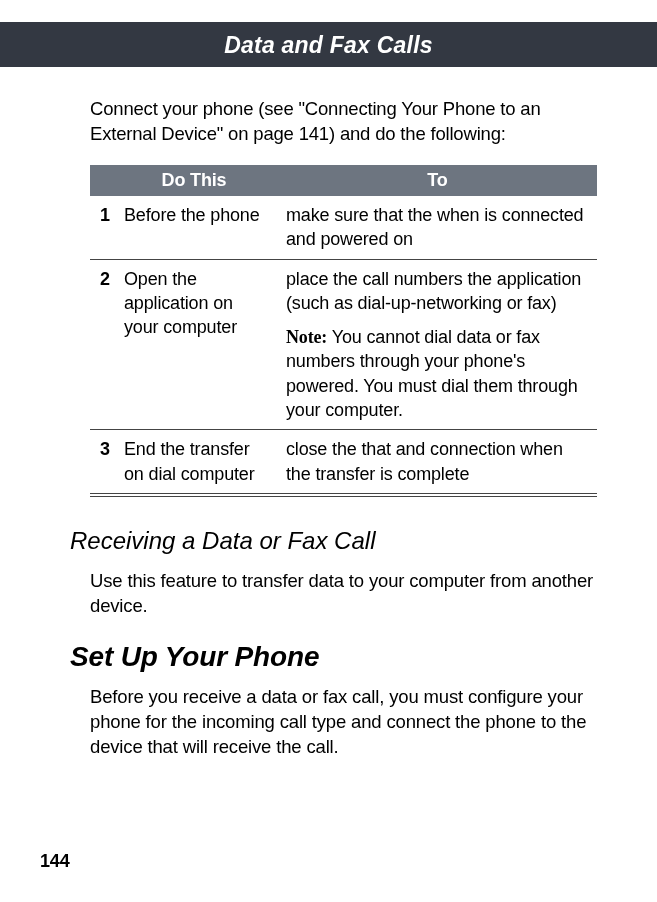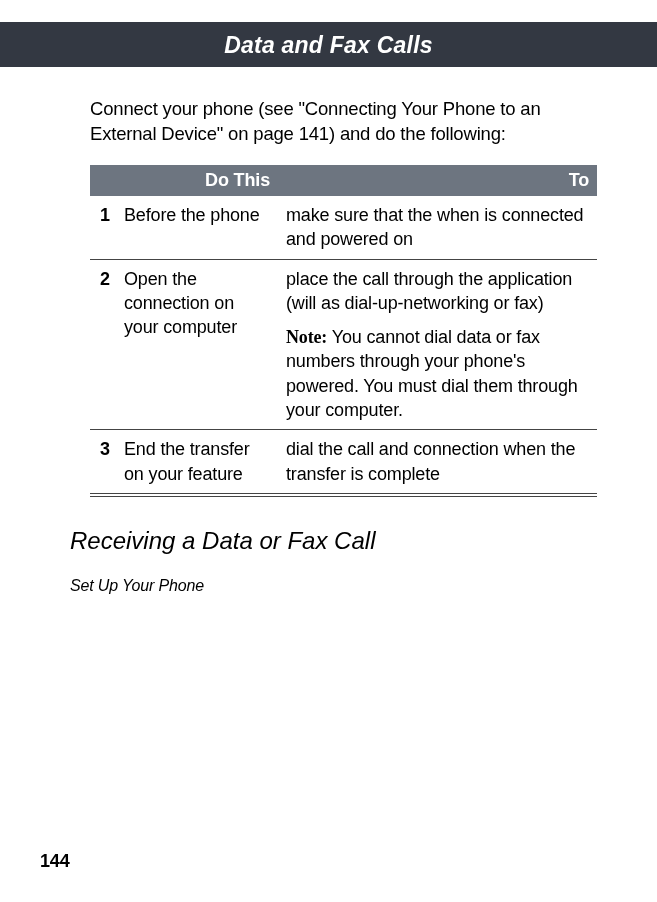--- a/index.html
+++ b/index.html
@@ -39,21 +39,21 @@
     }
     table.steps {
       width: 100%;
       border-collapse: collapse;
       font-size: 18px;
       font-stretch: condensed;
     }
     table.steps thead th {
       background: #6d7580;
       color: #fff;
-      text-align: right;
+      text-align: center;
       font-weight: bold;
       padding: 5px 8px;
       font-size: 18px;
     }
     table.steps thead th.num-col {
       width: 28px;
       padding-right: 0;
     }
     table.steps thead th.do-col {
       width: 160px;
@@ -90,22 +90,22 @@
     h2.section {
       font-style: italic;
       font-weight: normal;
       font-size: 24px;
       margin: 30px 0 14px -20px;
       font-stretch: condensed;
       letter-spacing: 0em;
     }
     h3.subsection {
       font-style: italic;
-      font-weight: normal;
-      font-size: 16px;
+      font-weight: bold;
+      font-size: 28px;
       margin: 22px 0 12px -20px;
       font-stretch: condensed;
     }
     p.body {
       font-size: 18.5px;
       line-height: 1.35;
       font-stretch: condensed;
       margin-bottom: 16px;
     }
     .page-number {
@@ -138,35 +138,37 @@
       </tr>
     </thead>
     <tbody>
       <tr>
         <td class="num">1</td>
         <td class="do">Before the phone</td>
         <td>make sure that the when is connected and powered on</td>
       </tr>
       <tr>
         <td class="num">2</td>
-        <td class="do">Open the connection on your computer</td>
+        <td class="do">Open the application on your computer</td>
         <td>
-          <span>place the call through the application (will as dial-up-networking or fax)</span>
+          <span>place the call numbers the application (such as dial-up-networking or fax)</span>
           <div class="note-block">
             <span class="note-label">Note:</span><span> You cannot dial data or fax numbers through your phone's powered. You must dial them through your computer.</span>
           </div>
         </td>
       </tr>
       <tr>
         <td class="num">3</td>
-        <td class="do">End the transfer on your feature</td>
-        <td>dial the call and connection when the transfer is complete</td>
+        <td class="do">End the transfer on dial computer</td>
+        <td>close the that and connection when the transfer is complete</td>
       </tr>
     </tbody>
   </table>
 
   <h2 class="section">Receiving a Data or Fax Call</h2>
+  <p class="body">Use this feature to transfer data to your computer from another device.</p>
 
   <h3 class="subsection">Set Up Your Phone</h3>
+  <p class="body">Before you receive a data or fax call, you must configure your phone for the incoming call type and connect the phone to the device that will receive the call.</p>
 
 </div>
 
 <div class="page-number">144</div>
 
 </body></html>

